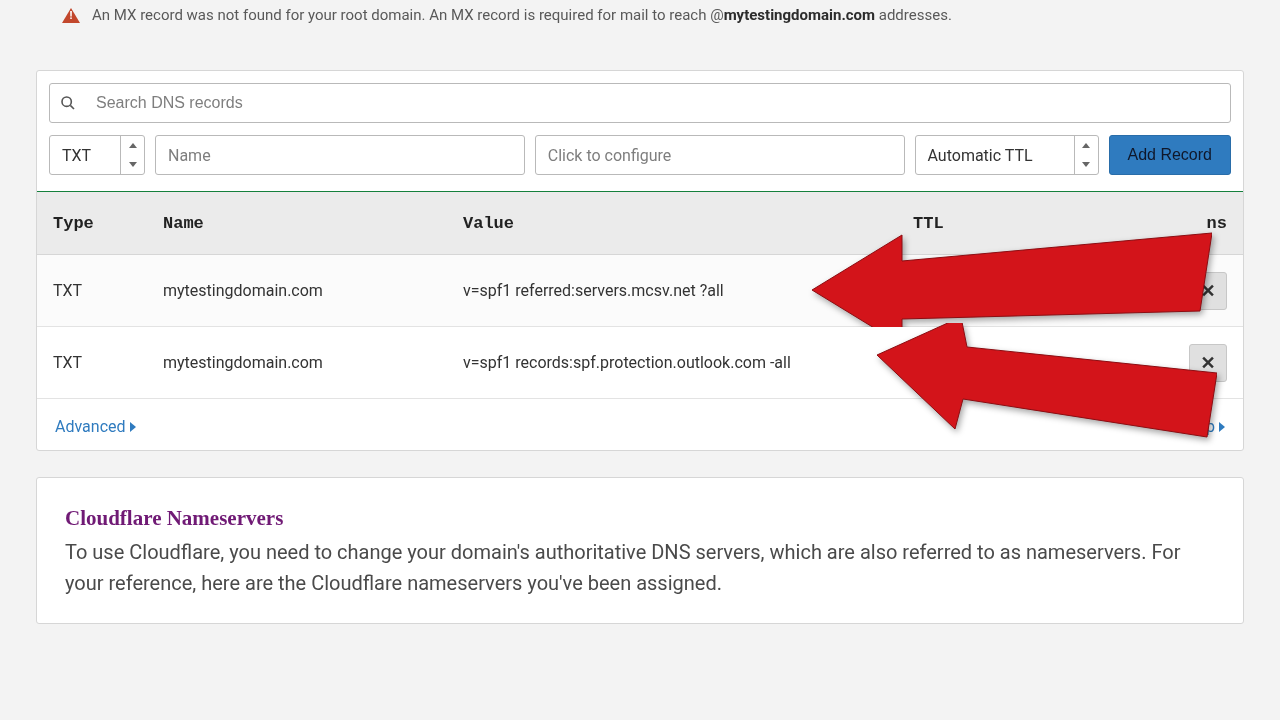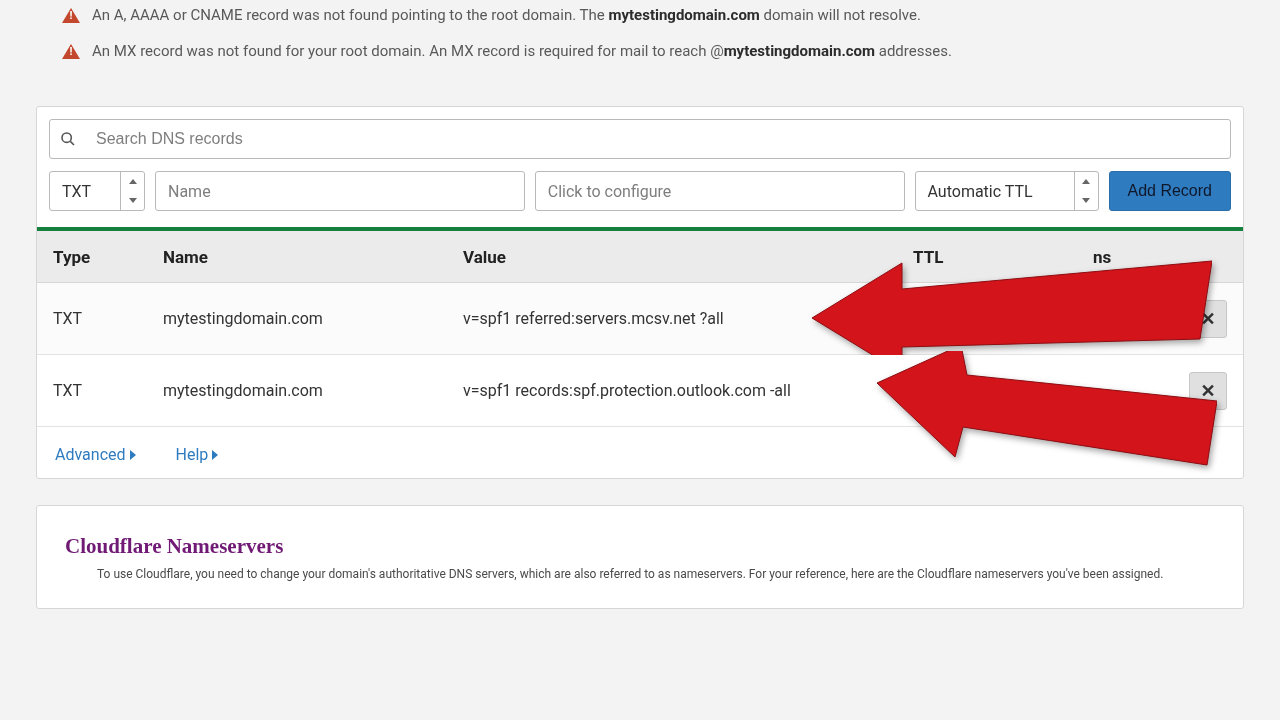--- a/index.html
+++ b/index.html
@@ -127,26 +127,27 @@
 
   .tbl { width: 100%; }
   .tbl-head, .tbl-row {
     display: grid;
     grid-template-columns: 110px 300px 450px 180px 1fr;
     align-items: center;
     padding: 0 16px;
   }
   .tbl-head {
     background: #ebebeb;
-    border-top: 4px solid #15803d;
+    border-top: 1px solid #15803d;
     border-bottom: 1px solid #d6d6d6;
-    height: 56px;
+    height: 64px;
     font-weight: 700;
     font-size: 17px;
     color: #222;
+    font-family: Liberation Mono, monospace;
   }
   .tbl-row {
     height: 72px;
     border-bottom: 1px solid #e3e3e3;
     font-size: 16px;
     color: #333;
     background: #fff;
     position: relative;
   }
   .tbl-row:nth-child(2) { background: #fbfbfb; }
@@ -158,21 +159,21 @@
     border-radius: 3px;
     display: flex; align-items: center; justify-content: center;
     cursor: pointer;
     font-size: 18px;
     font-weight: 700;
     color: #333;
   }
 
   .footer-links {
     display: flex;
-    justify-content: flex-start;
+    justify-content: space-between;
     gap: 40px;
     padding: 18px 18px 14px 18px;
     font-size: 16px;
   }
   .footer-links a {
     color: #2f7bbf;
     text-decoration: none;
     cursor: pointer;
     display: flex; align-items: center; gap: 4px;
   }
@@ -185,47 +186,40 @@
     padding: 28px 28px 24px 28px;
   }
   .ns-panel h2 {
     font-size: 21px;
     font-weight: 700;
     color: #701a75;
     margin-bottom: 6px;
     font-family: Liberation Serif, serif;
   }
   .ns-panel p {
-    font-size: 12px;
+    font-size: 20px;
     color: #4a4a4a;
     line-height: 1.55;
-    margin-left: 32px;
   }
 
   
   .arrow-annot {
     position: absolute;
     pointer-events: none;
     filter: drop-shadow(2px 3px 3px rgba(0,0,0,.35));
   }
   .arrow1 { left: 775px; top: -30px; }
   .arrow2 { left: 840px; top: -4px; }
 </style>
 </head>
 <body>
 
 <div class="page">
 
   <div class="warnings">
-    <div class="warn-row">
-      <div class="tri"></div>
-      <div>
-        <span>An A, AAAA or CNAME record was not found pointing to the root domain. The </span><b>mytestingdomain.com</b><span> domain will not resolve.</span>
-      </div>
-    </div>
     <div class="warn-row">
       <div class="tri"></div>
       <div>
         <span>An MX record was not found for your root domain. An MX record is required for mail to reach @</span><b>mytestingdomain.com</b><span> addresses.</span>
       </div>
     </div>
   </div>
 
   <div class="panel dns-panel">
 
@@ -272,21 +266,21 @@
         <span>Add Record</span>
       </button>
     </div>
 
     <div class="tbl">
       <div class="tbl-head">
         <div>Type</div>
         <div>Name</div>
         <div>Value</div>
         <div>TTL</div>
-        <div style="">
+        <div style="text-align:right">
           <span>ns</span>
         </div>
       </div>
 
       <div class="tbl-row">
         <div>TXT</div>
         <div>mytestingdomain.com</div>
         <div>v=spf1 referred:servers.mcsv.net ?all</div>
         <div>Automatic</div>
         <div class="actions-cell">

